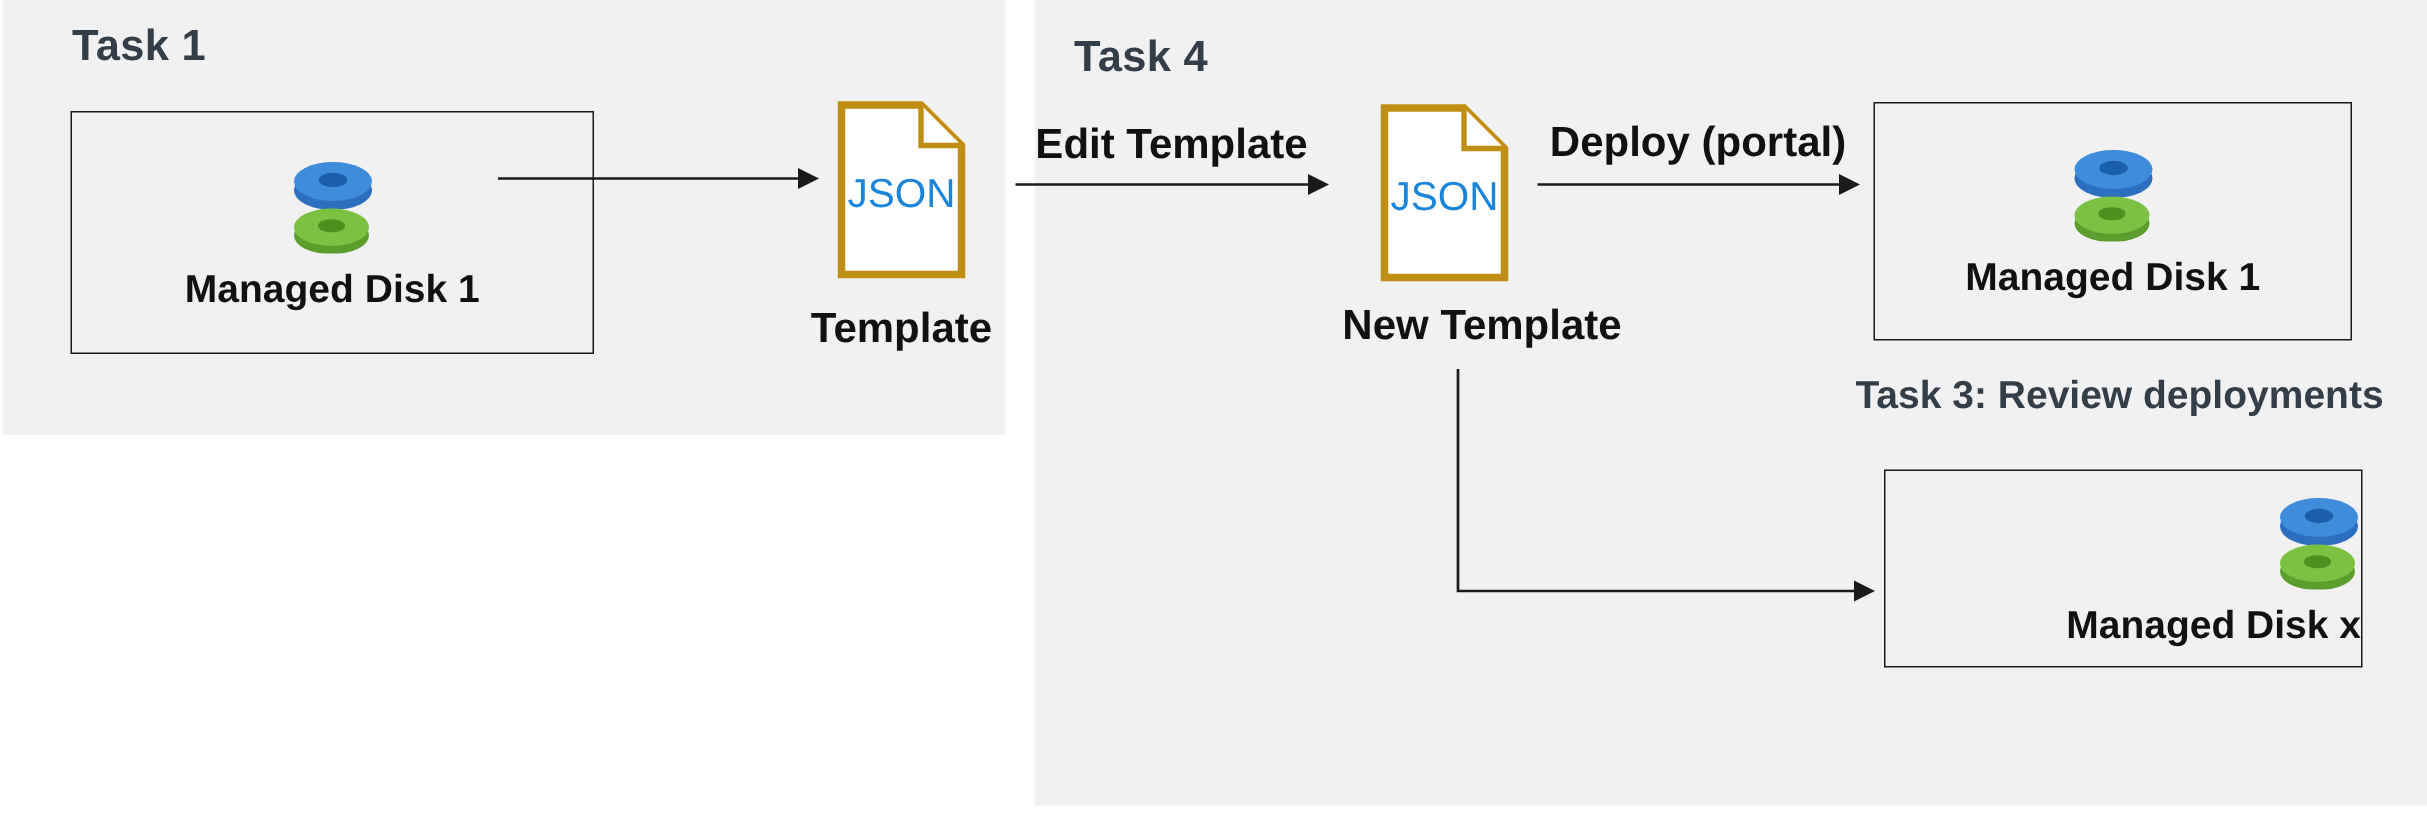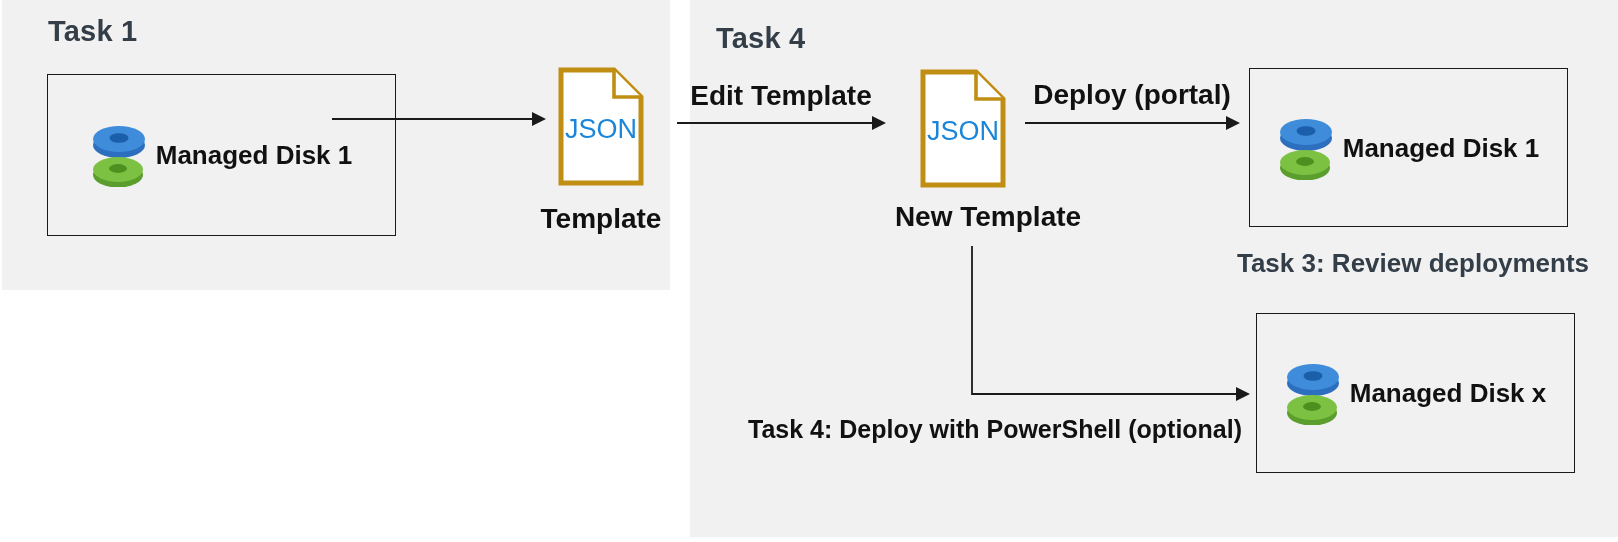--- a/index.html
+++ b/index.html
@@ -14,26 +14,26 @@
 
   .task-title{
     position:absolute;font-size:29px;font-weight:700;color:#333E48;
     white-space:nowrap;letter-spacing:0.2px;
   }
   #task1-title{left:48px;top:15px;}
   #task2-title{left:716px;top:22px;}
 
   .node-box{
     position:absolute;border:1.6px solid #1a1a1a;box-sizing:border-box;
-    display:flex;flex-direction:row;align-items:center;justify-content:center;
+    display:flex;flex-direction:column;align-items:center;justify-content:center;
     gap:9px;
   }
   #box-disk1-left{left:47px;top:74px;width:349px;height:162px;}
   #box-disk1-right{left:1249px;top:68px;width:319px;height:159px;}
-  #box-diskx{left:1256px;top:313px;width:319px;height:160px;}
+  #box-diskx{left:1256px;top:313px;width:319px;height:132px;align-items:flex-end;}
 
   .disk-label{
     font-size:26px;font-weight:700;color:#111;white-space:nowrap;line-height:28px;
   }
   .disk-svg{width:56px;height:64px;display:block;}
 
   .json-icon{position:absolute;width:88px;height:121px;}
   #json-template{left:557px;top:66px;}
   #json-new-template{left:919px;top:68px;}
   .json-text{
@@ -136,14 +136,13 @@
 <div id="label-task3">Task 3: Review deployments</div>
 
 <div class="node-box" id="box-diskx">
   <svg class="disk-svg" viewBox="0 0 56 64">
       <use href="#disk-sym"></use>
     </svg>
   <div class="disk-label">Managed Disk x</div>
 </div>
 
 <div id="task45-block">
-  <div>Task 4: Deploy with PowerShell (optional)</div>
 </div>
 
 </body></html>

